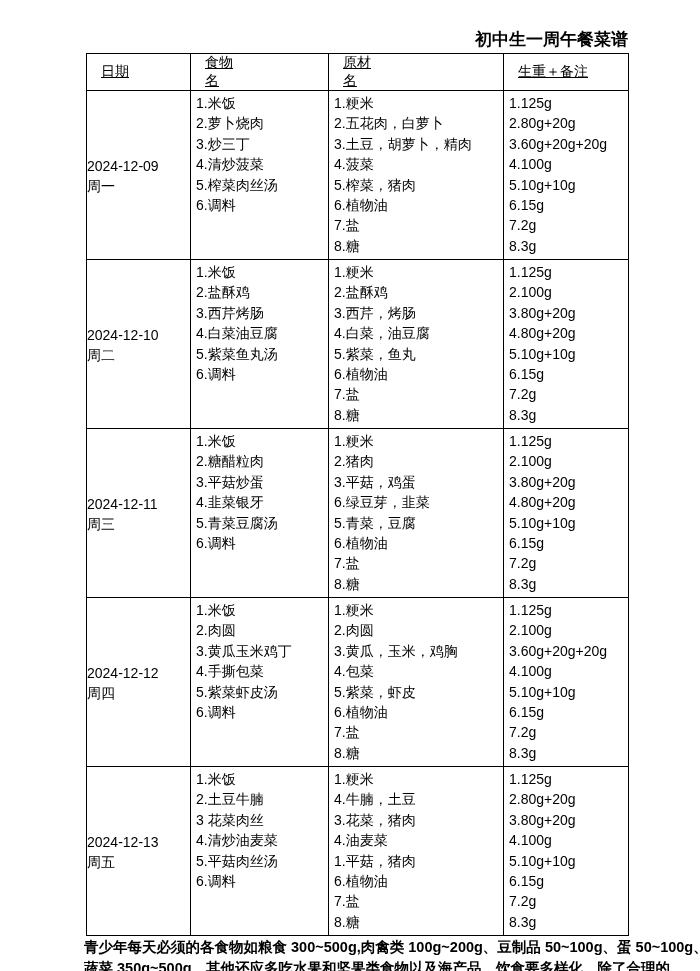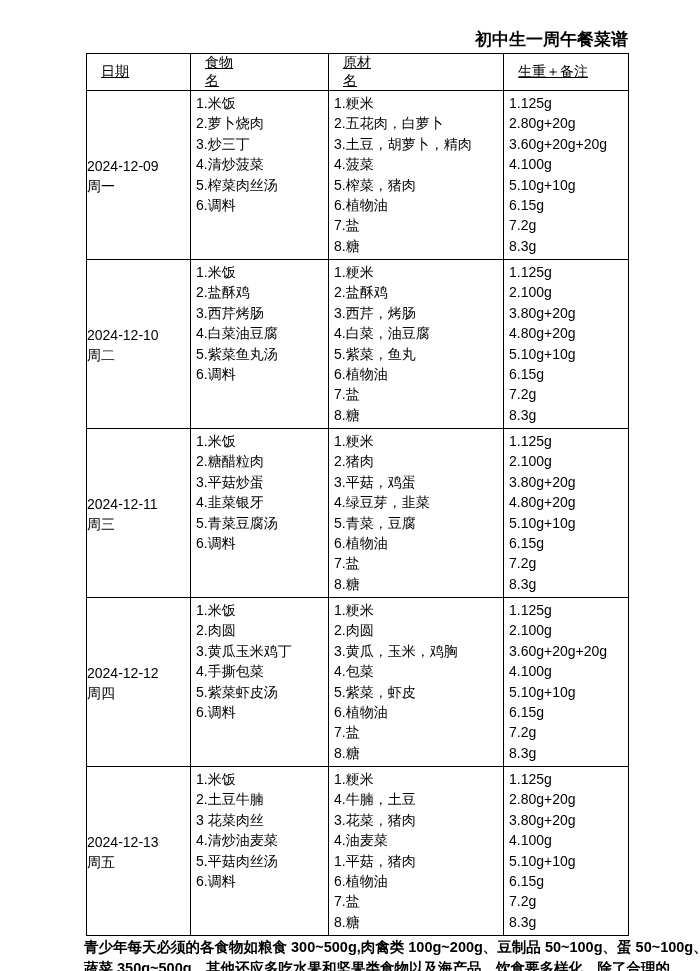--- a/index.html
+++ b/index.html
@@ -150,21 +150,21 @@
             <div class="line">2.糖醋粒肉</div>
             <div class="line">3.平菇炒蛋</div>
             <div class="line">4.韭菜银牙</div>
             <div class="line">5.青菜豆腐汤</div>
             <div class="line">6.调料</div>
           </td>
     <td>
             <div class="line">1.粳米</div>
             <div class="line">2.猪肉</div>
             <div class="line">3.平菇，鸡蛋</div>
-            <div class="line">4.绿豆芽，韭菜</div>
+            <div class="line">6.绿豆芽，韭菜</div>
             <div class="line">5.青菜，豆腐</div>
             <div class="line">6.植物油</div>
             <div class="line">7.盐</div>
             <div class="line">8.糖</div>
           </td>
     <td>
             <div class="line">1.125g</div>
             <div class="line">2.100g</div>
             <div class="line">3.80g+20g</div>
             <div class="line">4.80g+20g</div>

